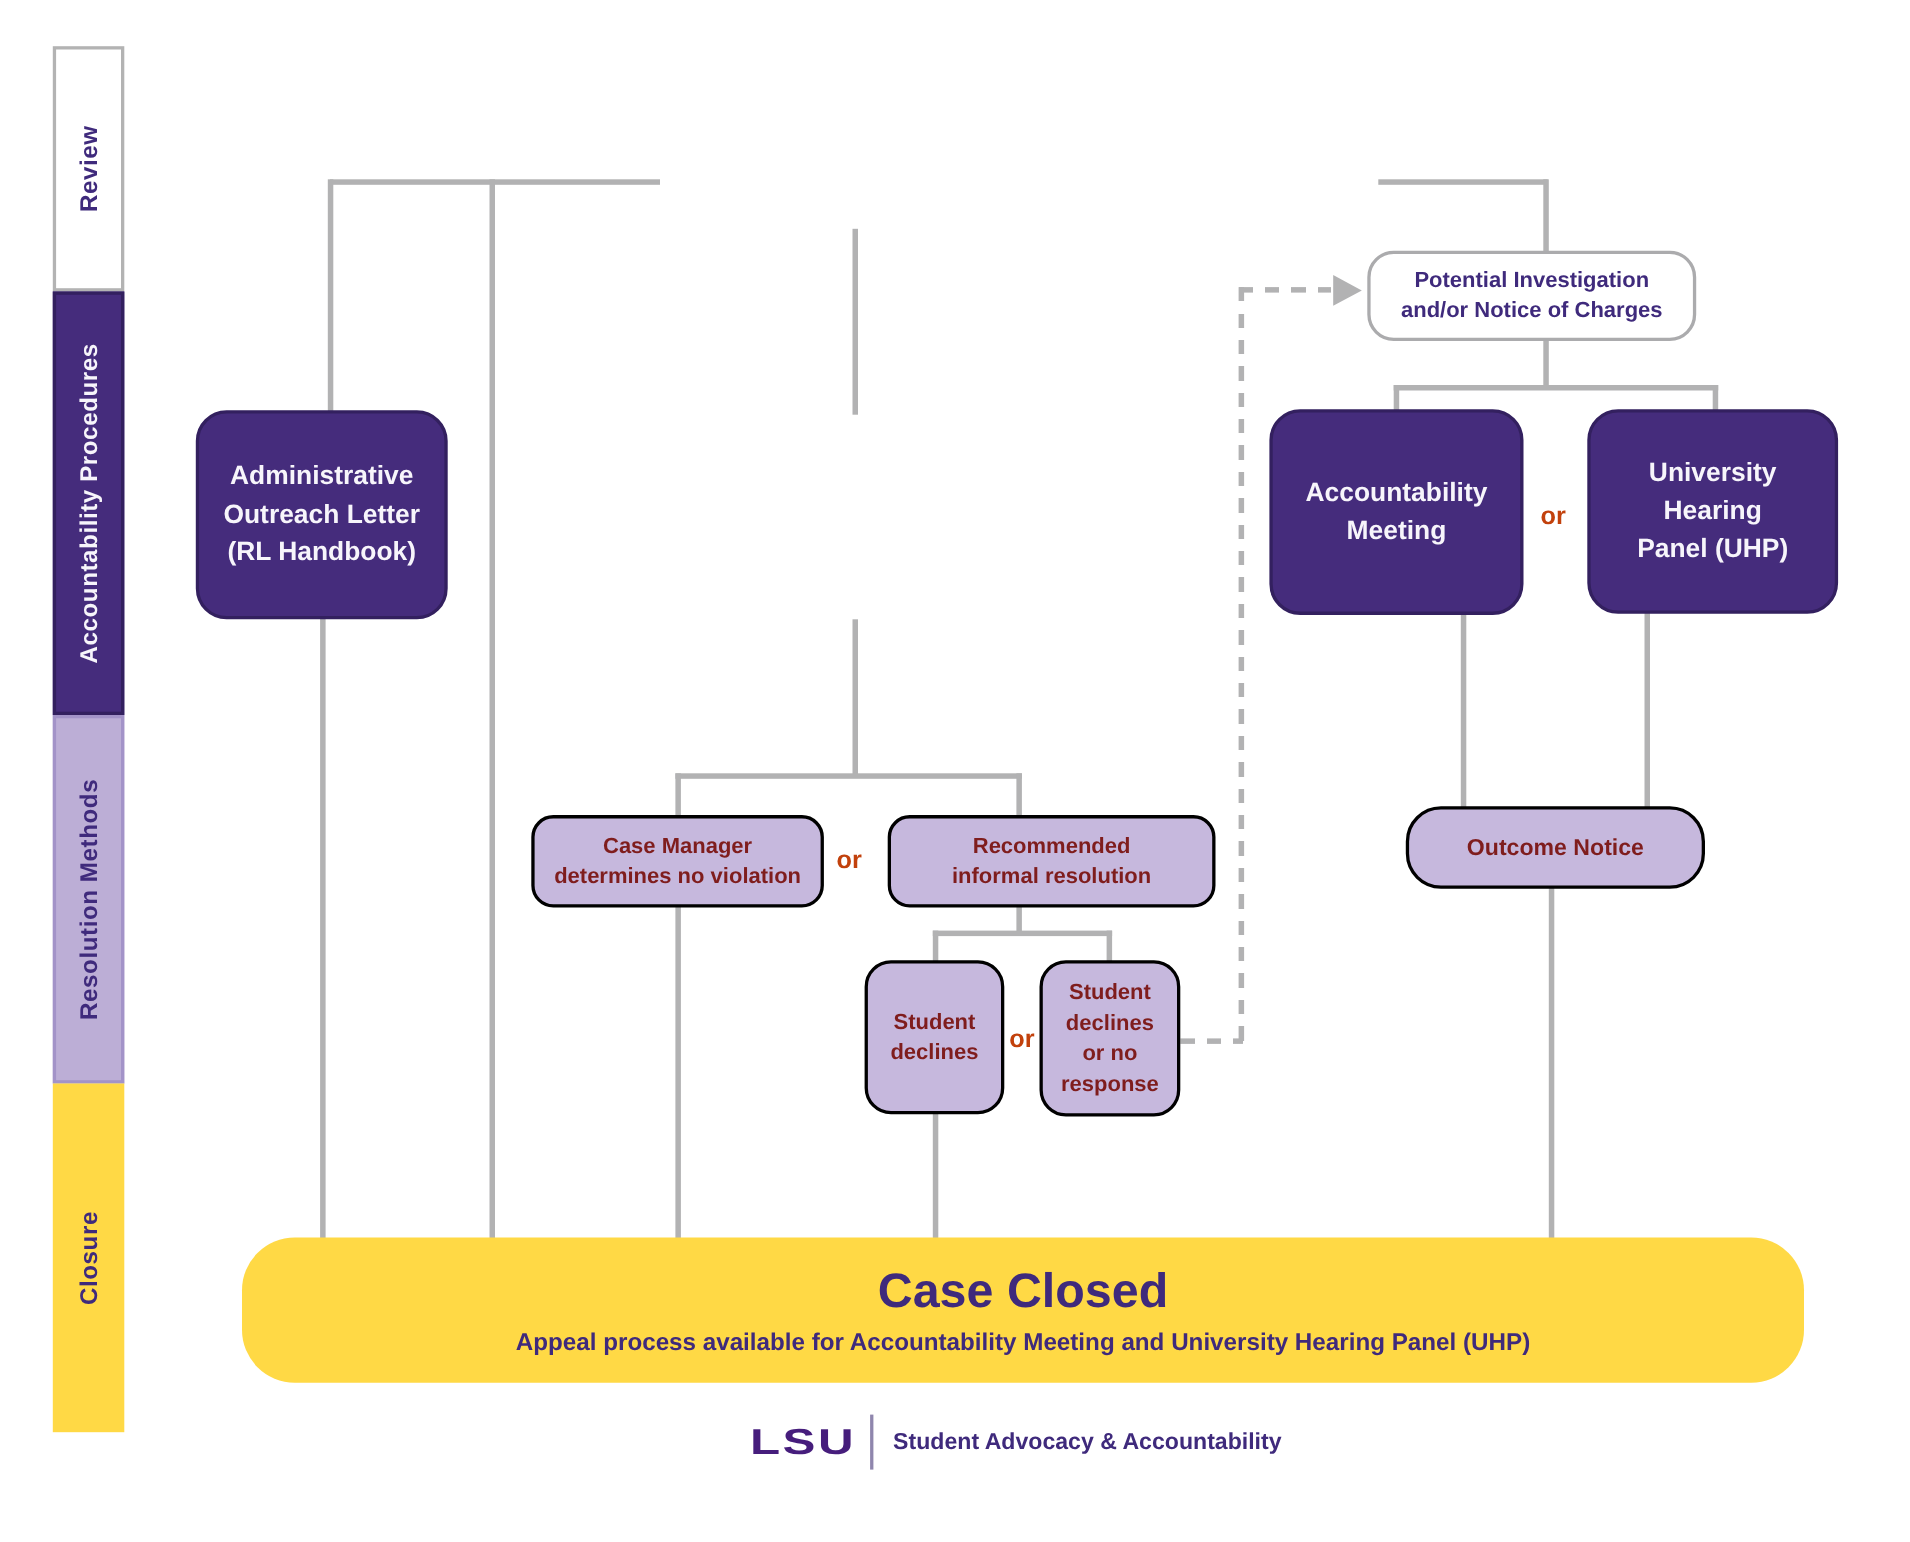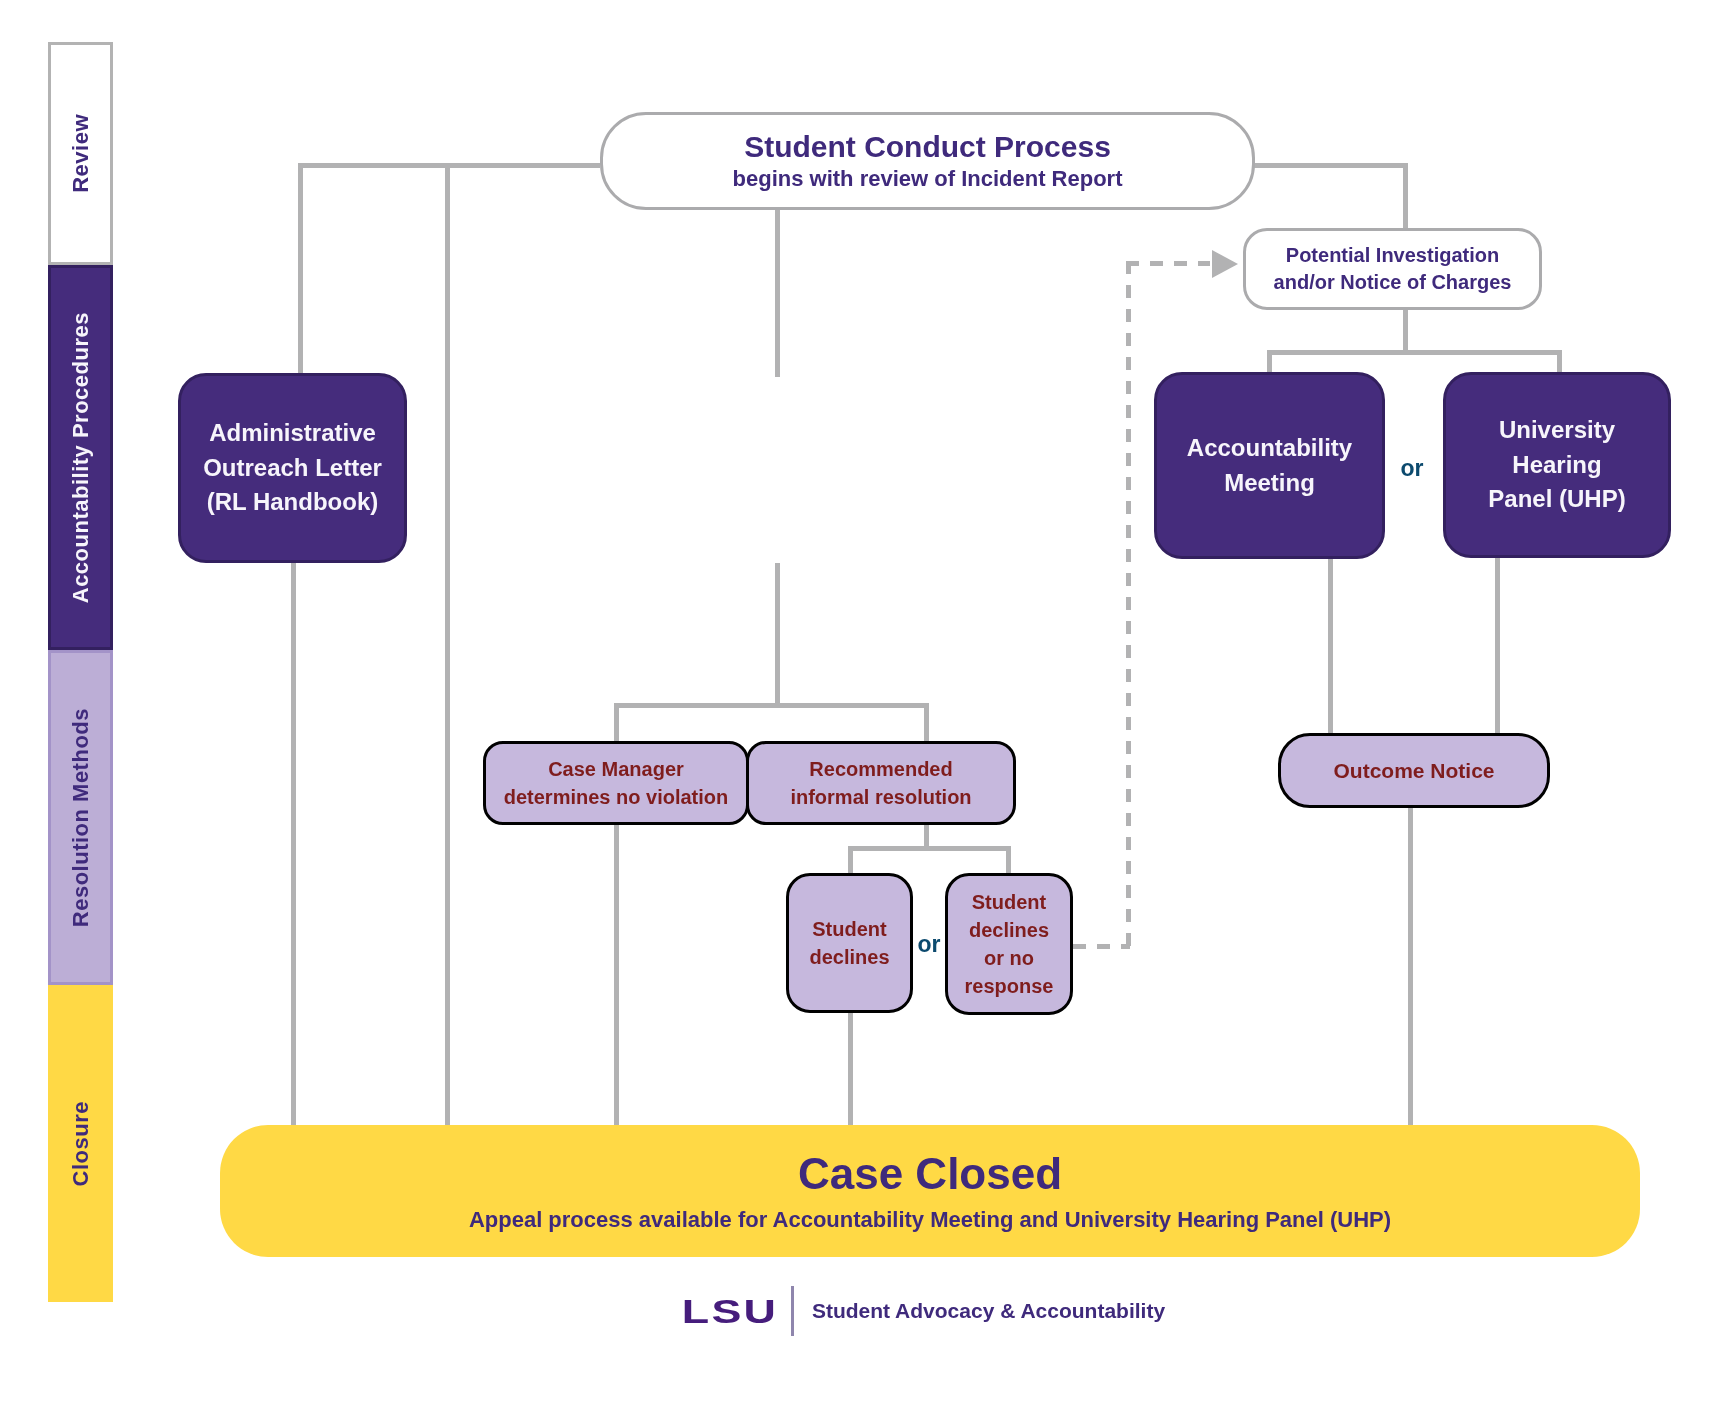--- a/index.html
+++ b/index.html
@@ -8,21 +8,21 @@
     font-family:"Liberation Sans","DejaVu Sans",sans-serif;color:#3f2a7c;
   }
   .line{position:absolute;background:#b2b2b3;}
   .dash-v{position:absolute;width:5px;background:repeating-linear-gradient(to bottom,#b2b2b3 0 13px,transparent 13px 24px);}
   .dash-h{position:absolute;height:5px;background:repeating-linear-gradient(to right,#b2b2b3 0 13px,transparent 13px 24px);}
   .arrow-right{position:absolute;width:0;height:0;border-top:14px solid transparent;border-bottom:14px solid transparent;border-left:26px solid #b2b2b3;}
   .node{position:absolute;display:flex;align-items:center;justify-content:center;text-align:center;box-sizing:border-box;}
   .outline-node{background:#ffffff;border:3.5px solid #ababad;}
   .dark-node{background:#452c7c;border:3px solid #33205f;border-radius:28px;color:#f7f5fb;font-size:24px;font-weight:600;line-height:1.45;}
   .light-node{background:#c6b8dd;border:3px solid #000000;border-radius:20px;color:#7f1d1d;font-size:20px;font-weight:600;line-height:1.4;}
-  .or-label{position:absolute;font-size:23px;font-weight:800;color:#0c4a6e;text-align:center;}
+  .or-label{position:absolute;font-size:23px;font-weight:800;color:#c2410c;text-align:center;}
   .stack>span{display:block;}
   .side-section{position:absolute;left:48px;width:65px;display:flex;align-items:center;justify-content:center;box-sizing:border-box;}
   .side-label{writing-mode:vertical-rl;transform:rotate(180deg);font-size:22px;font-weight:600;white-space:nowrap;letter-spacing:.5px;}
   #start-node{left:600px;top:112px;width:655px;height:98px;border-radius:46px;flex-direction:column;}
   #start-title{font-size:30px;font-weight:800;line-height:1.2;}
   #start-subtitle{font-size:22px;font-weight:600;line-height:1.3;}
   #pi-node{left:1243px;top:228px;width:299px;height:82px;border-radius:24px;border-width:3px;font-size:20px;font-weight:600;line-height:1.35;}
   #case-closed{left:220px;top:1125px;width:1420px;height:132px;border-radius:48px;background:#ffd945;flex-direction:column;}
   #case-closed-title{font-size:44px;font-weight:800;line-height:1.15;}
   #case-closed-subtitle{font-size:22px;font-weight:700;margin-top:8px;}
@@ -72,24 +72,20 @@
   <div class="side-section" style="top:265px;height:385px;background:#452c7c;border:3px solid #33205f;">
     <span class="side-label" style="color:#f7f5fb;">Accountability Procedures</span>
   </div>
   <div class="side-section" style="top:650px;height:335px;background:#bcaed6;border:3px solid #a393c8;">
     <span class="side-label">Resolution Methods</span>
   </div>
   <div class="side-section" style="top:985px;height:317px;background:#ffd945;">
     <span class="side-label">Closure</span>
   </div>
 
-  <div class="node outline-node" id="start-node">
-    <div id="start-title">Student Conduct Process</div>
-    <div id="start-subtitle">begins with review of Incident Report</div>
-  </div>
 
   <div class="node outline-node" id="pi-node">
     <div style="padding:0 14px;">Potential Investigation and/or Notice of Charges</div>
   </div>
 
   <div class="node dark-node" style="left:178px;top:373px;width:229px;height:190px;">
     <div class="stack">
       <span>Administrative</span>
       <span>Outreach Letter</span>
       <span>(RL Handbook)</span>
@@ -113,21 +109,21 @@
 
   <div class="node light-node" style="left:483px;top:741px;width:266px;height:84px;">
     <div class="stack">
       <span>Case Manager</span>
       <span>determines no violation</span>
     </div>
   </div>
 
   <div class="or-label" style="left:750px;top:768px;width:44px;">or</div>
 
-  <div class="node light-node" style="left:746px;top:741px;width:270px;height:84px;">
+  <div class="node light-node" style="left:807px;top:741px;width:298px;height:84px;">
     <div class="stack">
       <span>Recommended</span>
       <span>informal resolution</span>
     </div>
   </div>
 
   <div class="node light-node" style="left:786px;top:873px;width:127px;height:140px;border-radius:24px;">
     <div style="padding:0 14px;">Student declines</div>
   </div>
 

